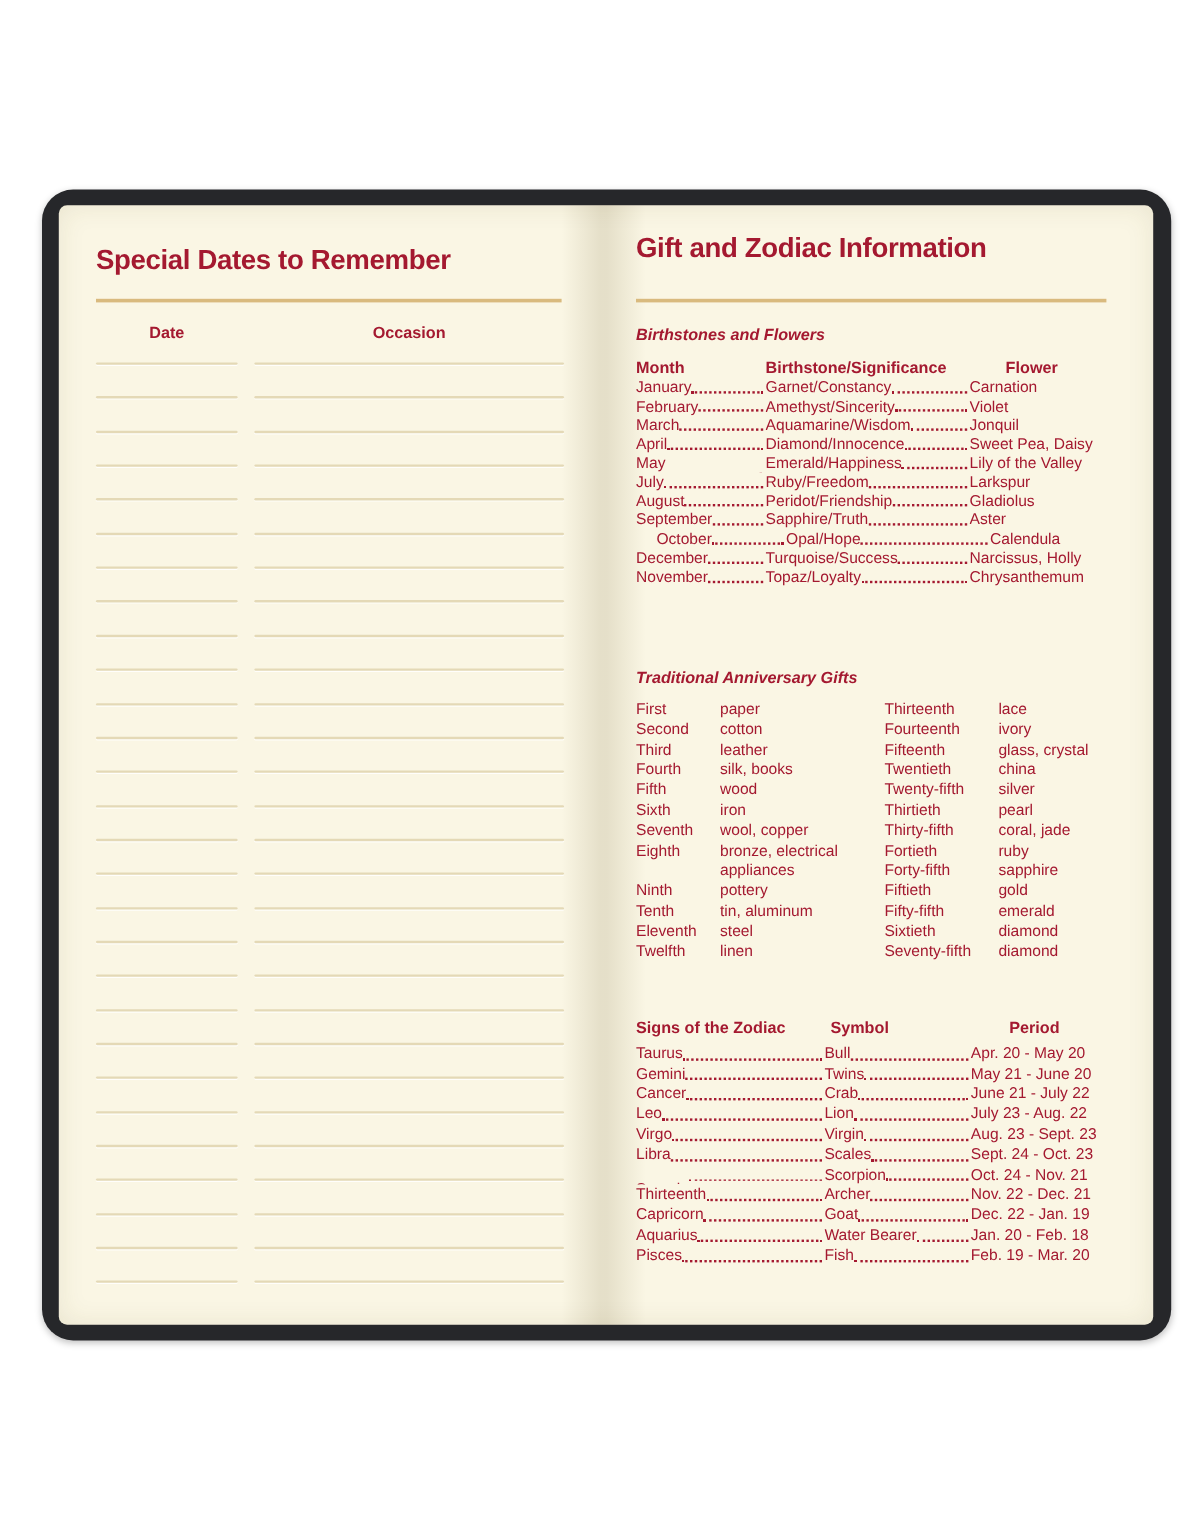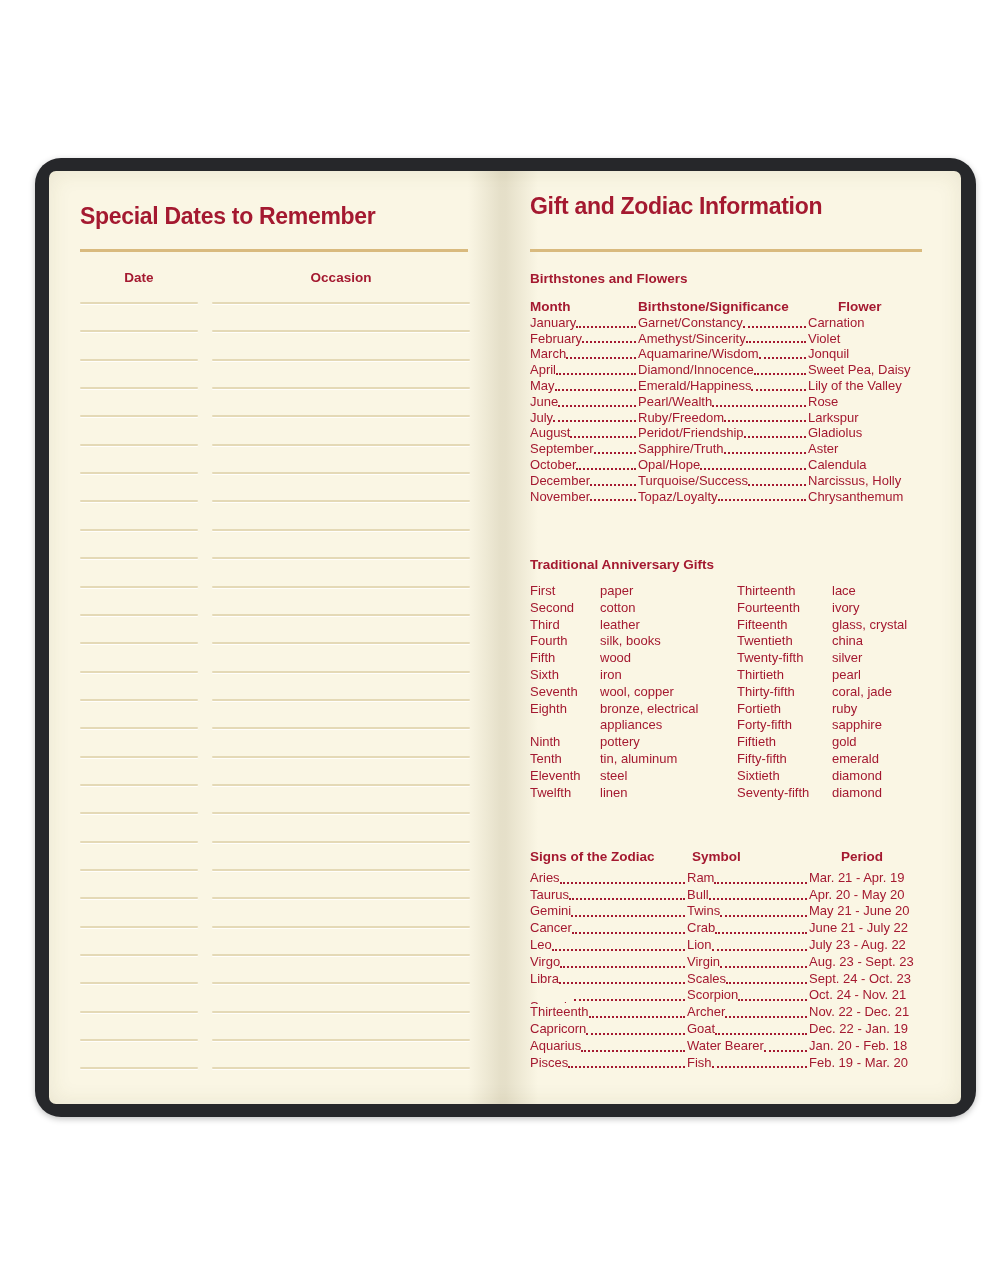--- a/index.html
+++ b/index.html
@@ -19,21 +19,21 @@
   .pages{position:absolute;left:49px;top:171px;width:912px;height:933px;
          background:var(--cream);border-radius:7px;
          box-shadow:inset 0 0 22px rgba(90,75,30,0.10);}
   .spine{position:absolute;left:468px;top:171px;width:70px;height:933px;
          background:linear-gradient(90deg,rgba(120,105,60,0) 0%,rgba(120,105,60,0.16) 46%,rgba(120,105,60,0.16) 54%,rgba(120,105,60,0) 100%);}
 
   .page-title{position:absolute;font-size:23px;font-weight:bold;letter-spacing:-0.3px;white-space:nowrap;}
   .rule{position:absolute;height:3px;background:var(--tan);}
 
   .col-head{position:absolute;font-size:13.5px;font-weight:bold;text-align:center;}
-  .sec-head{position:absolute;font-size:13.5px;font-weight:bold;white-space:nowrap;}
+  .sec-head{position:absolute;font-size:13.5px;font-weight:bold;white-space:nowrap;font-style:italic;}
 
   
   #ruled-lines{position:absolute;left:80px;top:302px;width:390px;height:772px;}
   .ruled-seg{position:absolute;height:2px;background:var(--line);
              box-shadow:0 1px 0 rgba(255,255,255,0.85);border-radius:1px;}
 
   
   .ltable{position:absolute;font-size:13px;}
   .trow{display:flex;height:15.8px;line-height:15.8px;white-space:nowrap;}
   .trow.tall{height:16.8px;line-height:16.8px;}
@@ -190,43 +190,30 @@
             </div>
             <div class="cell" style="width: 170px;">
               <span class="txt">Diamond/Innocence</span>
               <span class="dots"></span>
             </div>
             <div class="cell grow">
               <span class="txt">Sweet Pea, Daisy</span>
             </div>
           </div>
           <div class="trow">
-            <div class="cell" style="width: 108px;">
+            <div class="cell" style="width: 108px; flex-direction: column;">
               <span class="txt">May</span>
               <span class="dots"></span>
             </div>
             <div class="cell" style="width: 170px;">
               <span class="txt">Emerald/Happiness</span>
               <span class="dots"></span>
             </div>
             <div class="cell grow">
               <span class="txt">Lily of the Valley</span>
-            </div>
-          </div>
-          <div class="trow">
-            <div class="cell" style="width: 108px;">
-              <span class="txt">June</span>
-              <span class="dots"></span>
-            </div>
-            <div class="cell" style="width: 170px;">
-              <span class="txt">Pearl/Wealth</span>
-              <span class="dots"></span>
-            </div>
-            <div class="cell grow">
-              <span class="txt">Rose</span>
             </div>
           </div>
           <div class="trow">
             <div class="cell" style="width: 108px; text-align: right;">
               <span class="txt">July</span>
               <span class="dots"></span>
             </div>
             <div class="cell" style="width: 170px;">
               <span class="txt">Ruby/Freedom</span>
               <span class="dots"></span>
@@ -255,21 +242,21 @@
             </div>
             <div class="cell" style="width: 170px;">
               <span class="txt">Sapphire/Truth</span>
               <span class="dots"></span>
             </div>
             <div class="cell grow">
               <span class="txt">Aster</span>
             </div>
           </div>
           <div class="trow">
-            <div class="cell" style="width: 108px;">
+            <div class="cell" style="width: 108px; margin-left: 17px;">
               <span class="txt">October</span>
               <span class="dots"></span>
             </div>
             <div class="cell" style="width: 170px;">
               <span class="txt">Opal/Hope</span>
               <span class="dots"></span>
             </div>
             <div class="cell grow">
               <span class="txt">Calendula</span>
             </div>
@@ -417,33 +404,20 @@
         <div class="cell pad5" style="width:122px;">
             <span class="txt">Symbol</span>
           </div>
         <div class="cell grow pad32">
             <span class="txt">Period</span>
           </div>
       </div>
       <div id="zodiac-rows" style="margin-top:4px;">
           <div class="trow tall">
             <div class="cell" style="width: 157px;">
-              <span class="txt">Aries</span>
-              <span class="dots"></span>
-            </div>
-            <div class="cell" style="width: 122px;">
-              <span class="txt">Ram</span>
-              <span class="dots"></span>
-            </div>
-            <div class="cell grow">
-              <span class="txt">Mar. 21 - Apr. 19</span>
-            </div>
-          </div>
-          <div class="trow tall">
-            <div class="cell" style="width: 157px;">
               <span class="txt">Taurus</span>
               <span class="dots"></span>
             </div>
             <div class="cell" style="width: 122px;">
               <span class="txt">Bull</span>
               <span class="dots"></span>
             </div>
             <div class="cell grow">
               <span class="txt">Apr. 20 - May 20</span>
             </div>

